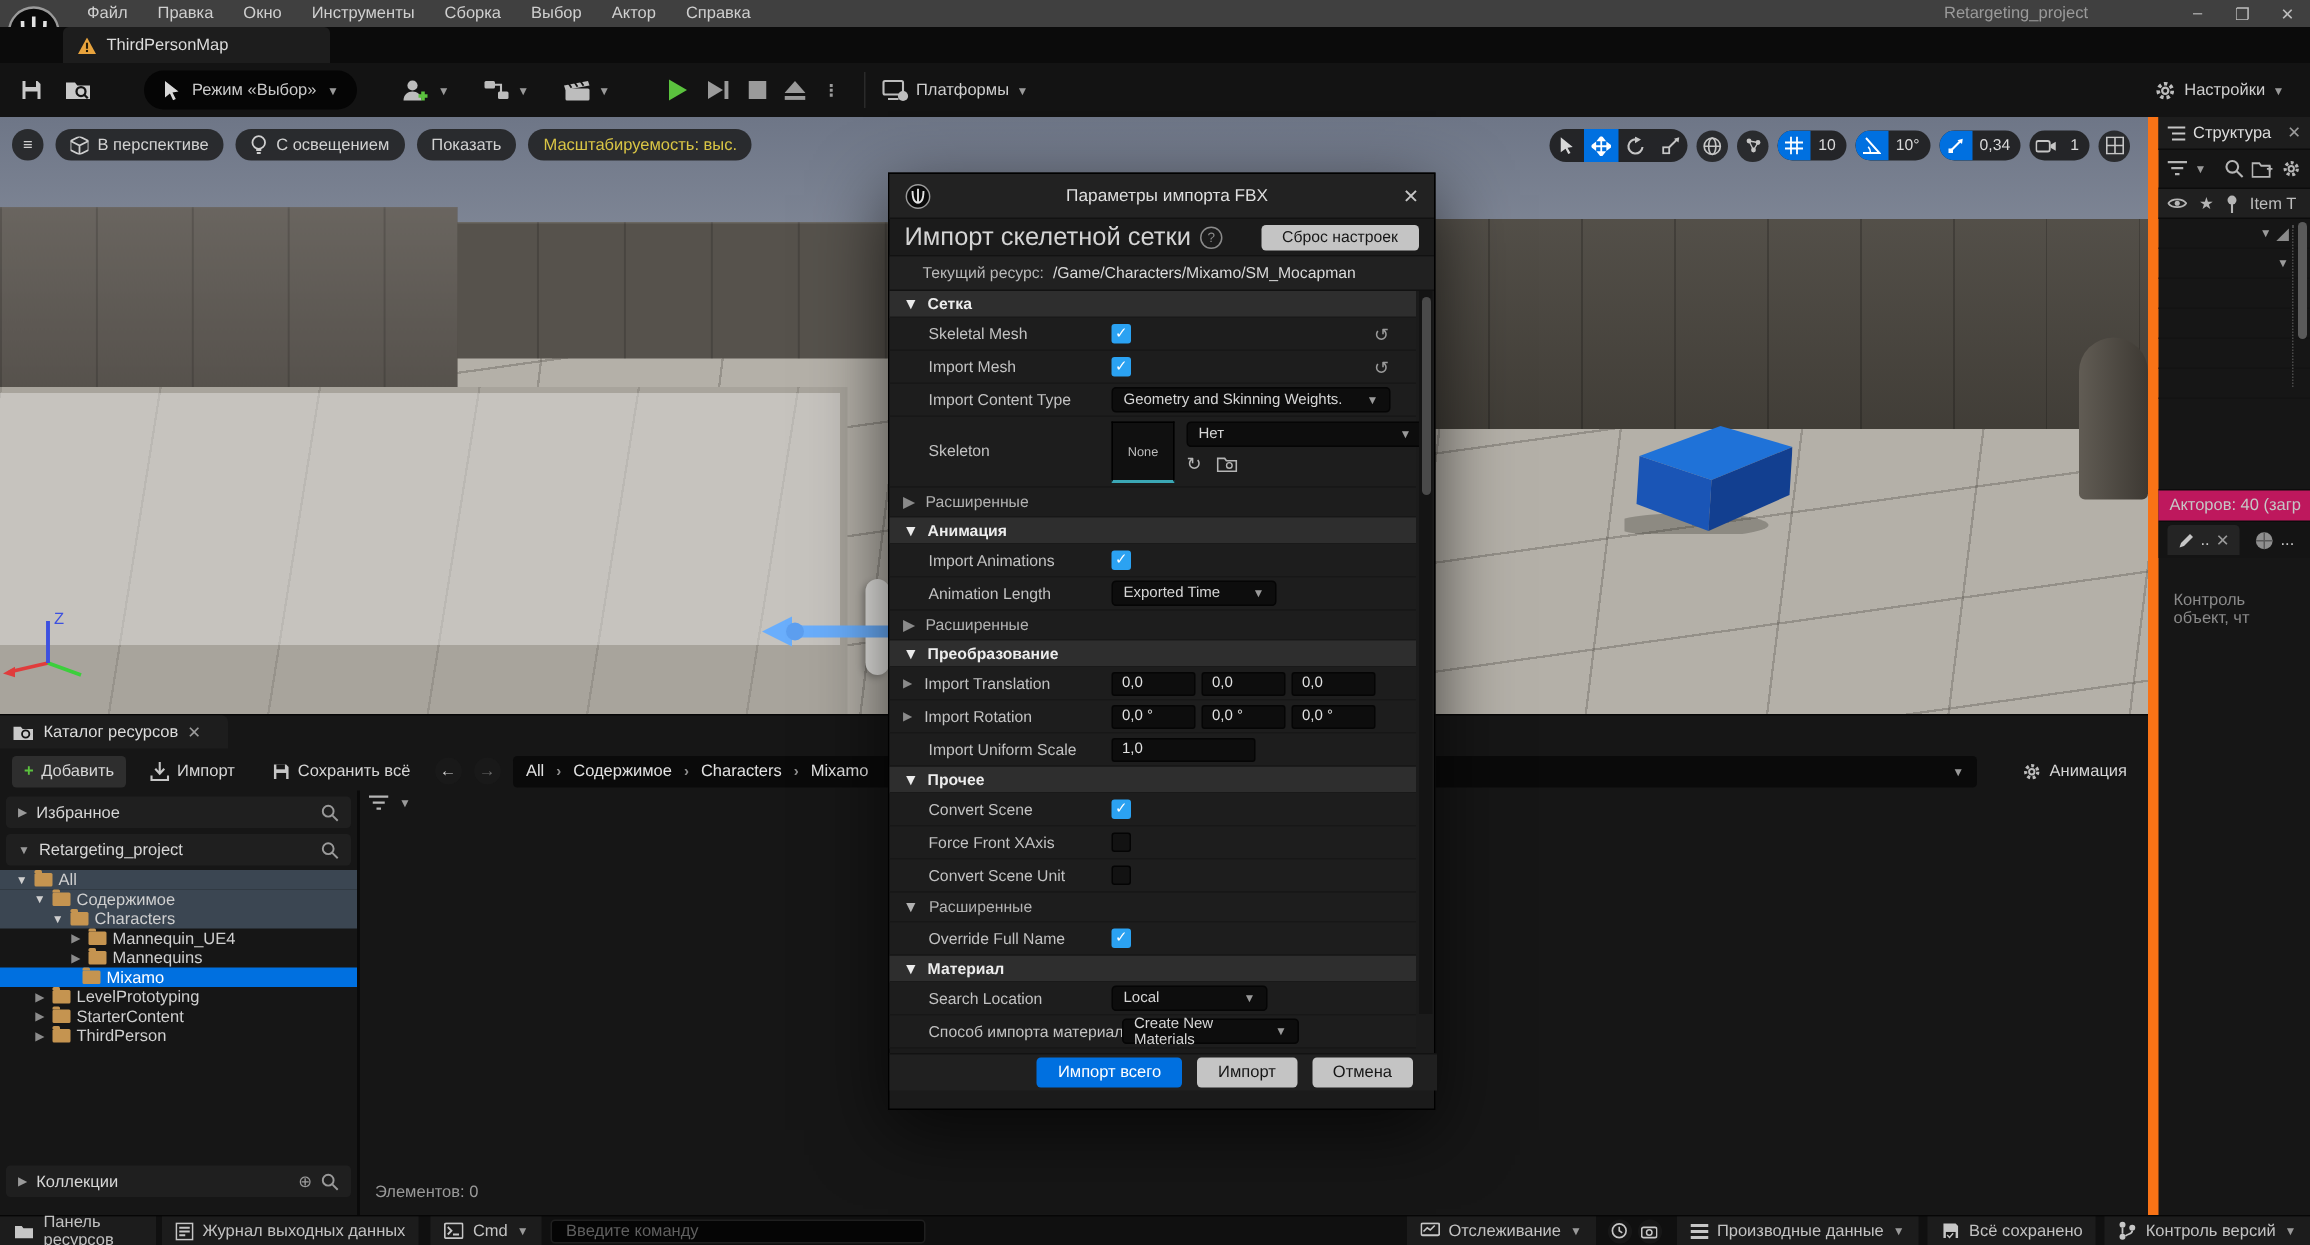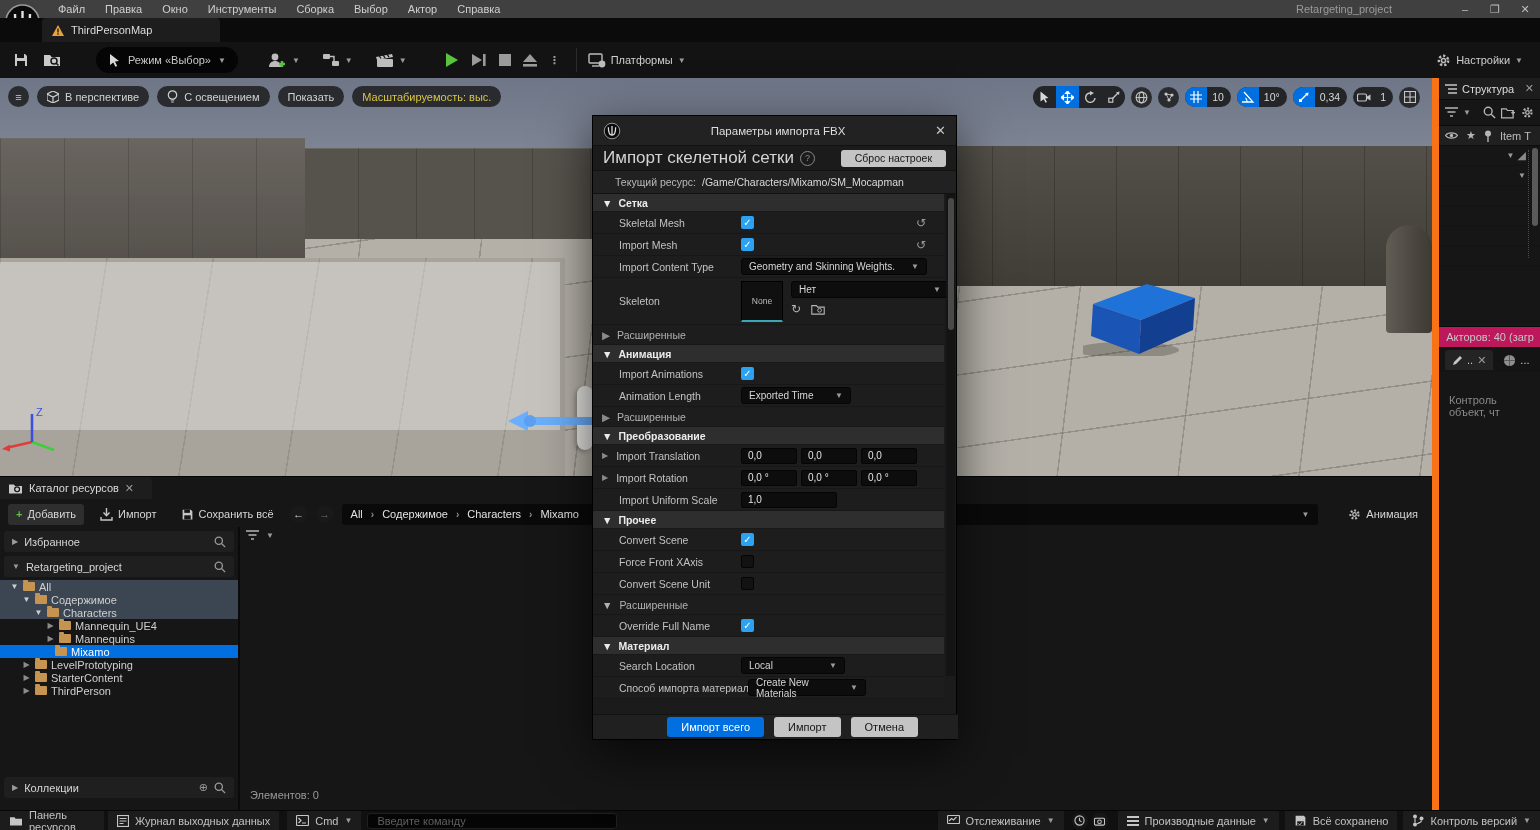--- a/index.html
+++ b/index.html
@@ -829,18 +829,18 @@
             <span class="chev">▼</span>
           </div>
         </div>
     </div>
 
     <div class="abs" style="left:353px;top:0;width:9px;height:482px;background:#141414">
       <div class="abs" style="left:1.5px;top:4px;width:6px;height:132px;background:#4a4a4a;border-radius:3px"></div>
     </div>
   </div>
 
-  <div class="abs flex" style="left:0;bottom:0;width:365px;height:25px;background:#202020;border-top:1px solid #121212;justify-content:flex-end;gap:10px;padding-right:40px;box-sizing:border-box">
+  <div class="abs flex" style="left:0;bottom:12px;width:365px;height:25px;background:#202020;border-top:1px solid #121212;justify-content:flex-end;gap:10px;padding-right:16px;box-sizing:border-box">
     <div class="dlg-btn primary">Импорт всего</div>
     <div class="dlg-btn light">Импорт</div>
     <div class="dlg-btn light">Отмена</div>
   </div>
 </div>
 
 </body></html>

